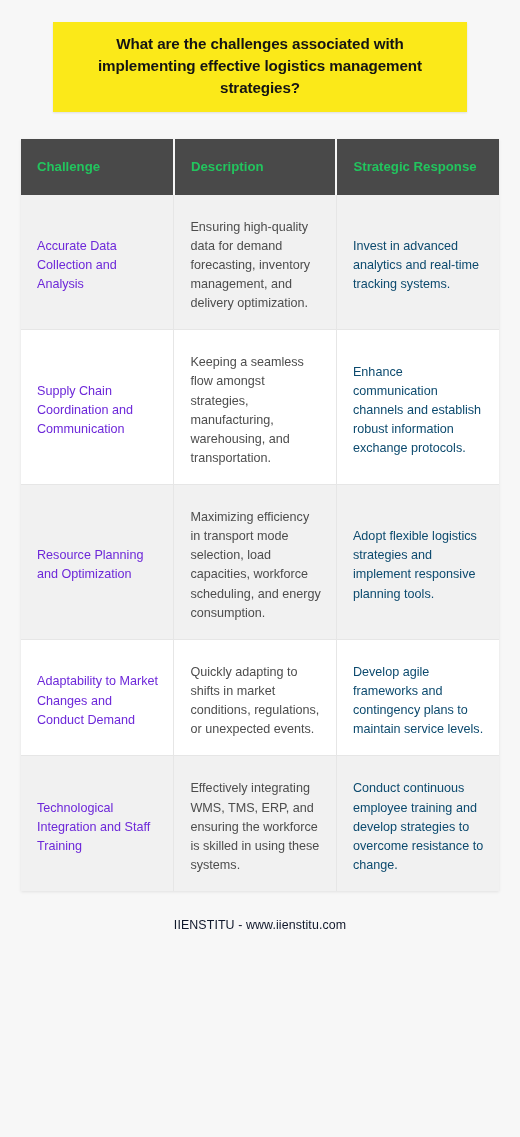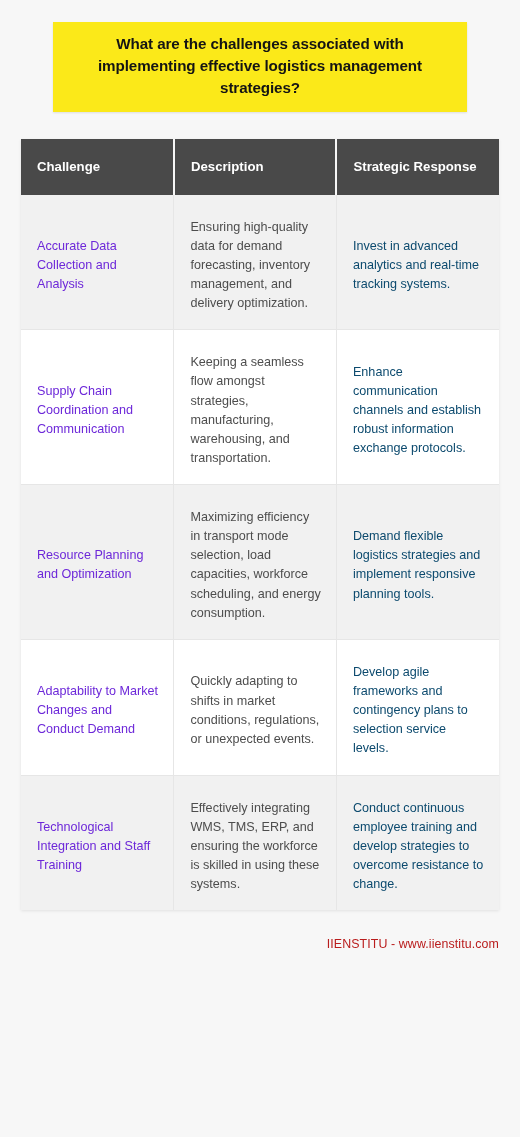--- a/index.html
+++ b/index.html
@@ -67,21 +67,21 @@
     border-collapse: collapse;
     table-layout: fixed;
   }
 
   table.challenges col.c-challenge { width: 32.0%; }
   table.challenges col.c-description { width: 34.0%; }
   table.challenges col.c-response { width: 34.0%; }
 
   thead th {
     background: #494949;
-    color: #ffffff;
+    color: #22c55e;
     font-size: 13.2px;
     font-weight: bold;
     text-align: left;
     vertical-align: middle;
     padding: 19px 14px 19px 16px;
     border-right: 2px solid #f7f7f7;
     line-height: 1.32;
   }
   thead th:last-child { border-right: none; margin-left: 8px; }
 
@@ -103,23 +103,23 @@
   tbody tr.row-odd  td { background: #ffffff; }
 
   td.cell-challenge { color: #6d28d9; }
   td.cell-description { color: #4d4d4d; }
   td.cell-response { color: #0c4a6e; }
 
   
   .footer {
     margin-top: 27px;
     width: 478px;
-    text-align: right;
+    text-align: center;
     font-size: 12.4px;
-    color: #b91c1c;
+    color: #0f172a;
     letter-spacing: 0.1px;
   }
 </style>
 </head>
 <body>
 
 <div class="page">
 
   <div class="banner">
     <div class="banner-text">What are the challenges associated with implementing effective logistics management strategies?</div>
@@ -149,27 +149,27 @@
 
         <tr class="row-odd">
           <td class="cell-challenge">Supply Chain Coordination and Communication</td>
           <td class="cell-description">Keeping a seamless flow amongst strategies, manufacturing, warehousing, and transportation.</td>
           <td class="cell-response">Enhance communication channels and establish robust information exchange protocols.</td>
         </tr>
 
         <tr class="row-even">
           <td class="cell-challenge">Resource Planning and Optimization</td>
           <td class="cell-description">Maximizing efficiency in transport mode selection, load capacities, workforce scheduling, and energy consumption.</td>
-          <td class="cell-response">Demand flexible logistics strategies and implement responsive planning tools.</td>
+          <td class="cell-response">Adopt flexible logistics strategies and implement responsive planning tools.</td>
         </tr>
 
         <tr class="row-odd">
           <td class="cell-challenge">Adaptability to Market Changes and Conduct Demand</td>
           <td class="cell-description">Quickly adapting to shifts in market conditions, regulations, or unexpected events.</td>
-          <td class="cell-response">Develop agile frameworks and contingency plans to selection service levels.</td>
+          <td class="cell-response">Develop agile frameworks and contingency plans to maintain service levels.</td>
         </tr>
 
         <tr class="row-even">
           <td class="cell-challenge">Technological Integration and Staff Training</td>
           <td class="cell-description">Effectively integrating WMS, TMS, ERP, and ensuring the workforce is skilled in using these systems.</td>
           <td class="cell-response">Conduct continuous employee training and develop strategies to overcome resistance to change.</td>
         </tr>
 
       </tbody>
     </table>

